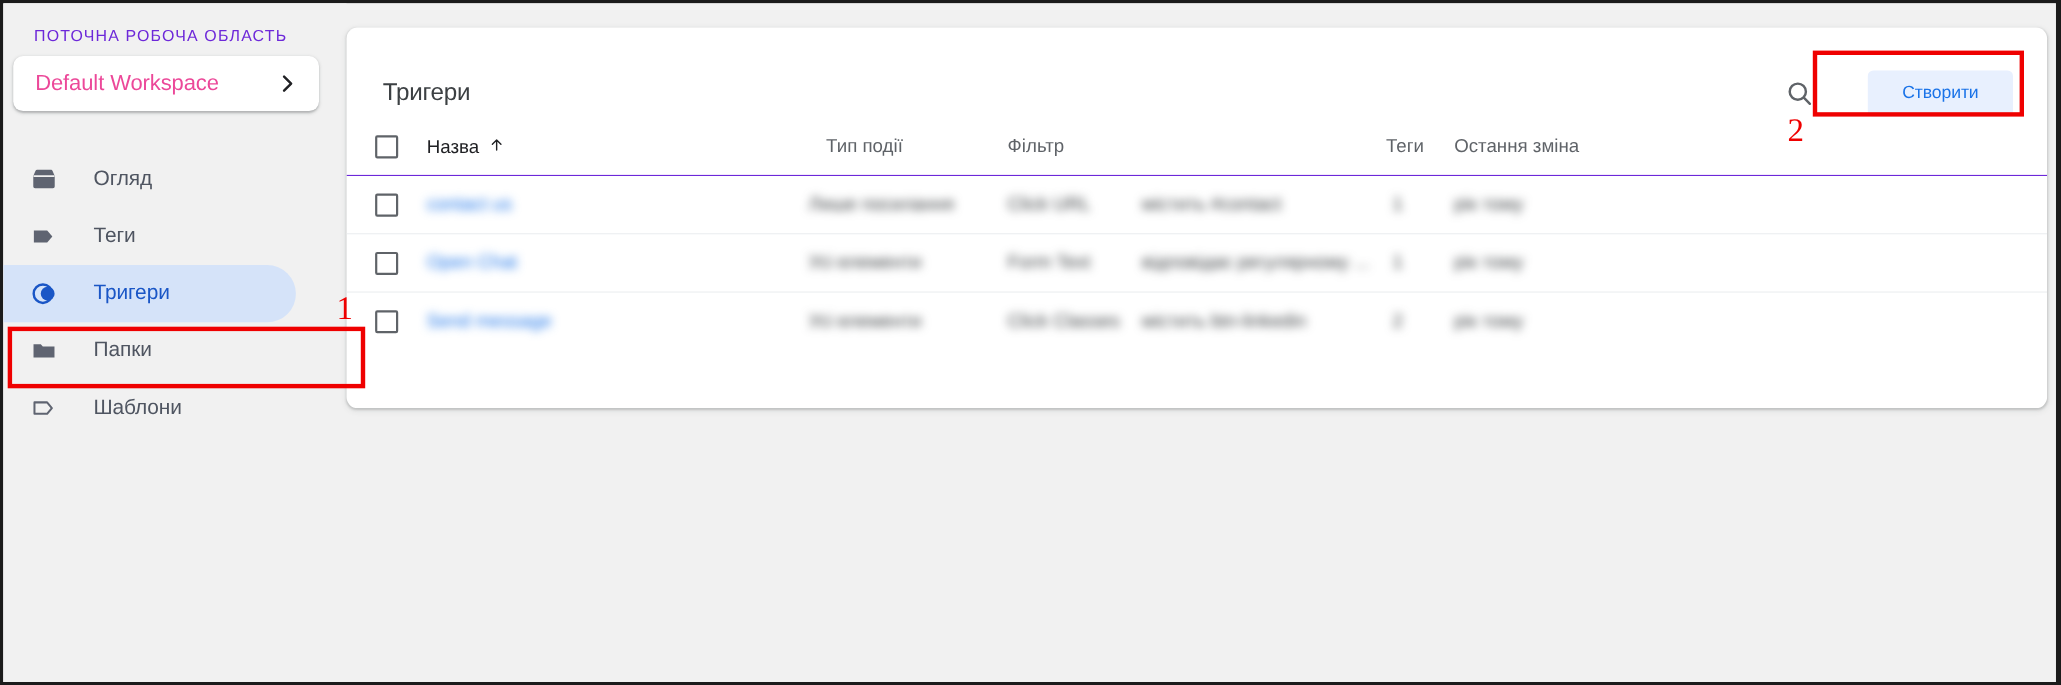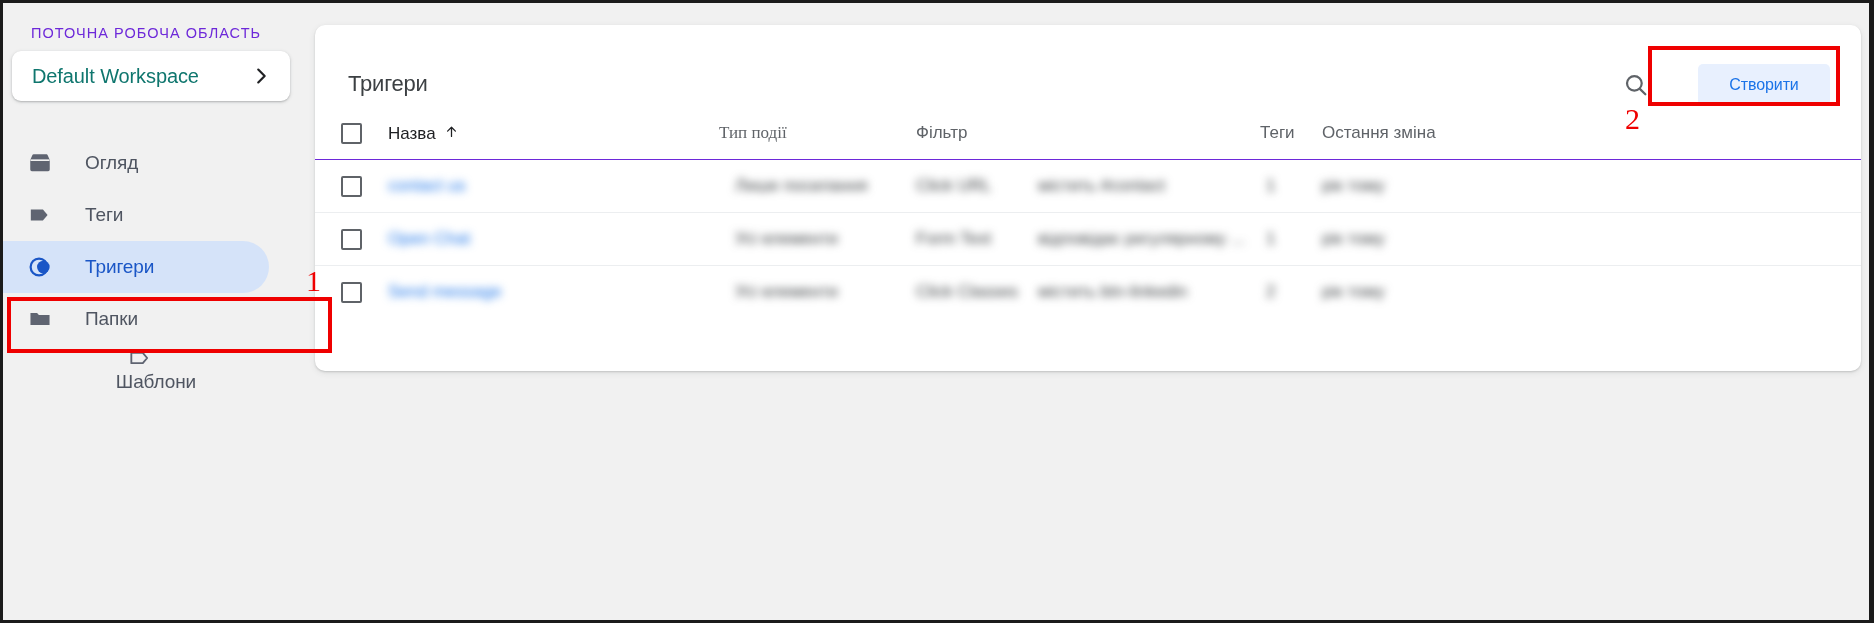--- a/index.html
+++ b/index.html
@@ -58,21 +58,21 @@
     box-shadow: 0 1px 2px rgba(60,64,67,.28), 0 1px 4px rgba(60,64,67,.12);
     display: flex;
     align-items: center;
     justify-content: space-between;
     padding: 0 18px 0 20px;
     box-sizing: border-box;
     cursor: pointer;
   }
   .ws-name {
     font-size: 20px;
-    color: #0f766e;
+    color: #ec4899;
     font-weight: 400;
     letter-spacing: -0.1px;
   }
   .ws-chev { display: flex; align-items: center; }
 
   .nav {
     position: absolute;
     left: 0;
     top: 134px;
     width: 258px;
@@ -116,21 +116,21 @@
     z-index: 1;
   }
   .nav-item.active .nav-label { color: #1a56c6; font-weight: 400; }
 
   
   .nav-item.i0 { margin-top: 0px; }
   .nav-item.i1 { margin-top: 0px; }
   .nav-item.i2 { margin-top: 0px; }
   .nav-item.i3 { margin-top: 0px; }
   .nav-item.i4 { margin-top: 0px; }
-  .nav-item.i5 { margin-top: 0px; flex-direction: column; }
+  .nav-item.i5 { margin-top: 0px; }
 
   
   .card {
     position: absolute;
     left: 312px;
     top: 22px;
     width: 1546px;
     height: 346px;
     background: #ffffff;
     border-radius: 10px;
@@ -185,21 +185,21 @@
     border-bottom: 1px solid #6d28d9;
   }
   .th {
     position: absolute;
     top: 16px;
     font-size: 17px;
     color: #5f6368;
     white-space: nowrap;
   }
   .th.name { left: 73px; color: #202124; font-weight: 400; display:flex; align-items:center; gap:7px;}
-  .th.evtype { left: 404px; font-family: Liberation Serif, serif; }
+  .th.evtype { left: 436px; }
   .th.filter { left: 601px; }
   .th.tags   { left: 945px; }
   .th.changed{ left: 1007px; }
 
   .cb {
     width: 21px; height: 21px;
     border: 2px solid #5f6368;
     border-radius: 2px;
     box-sizing: border-box;
     background: transparent;

